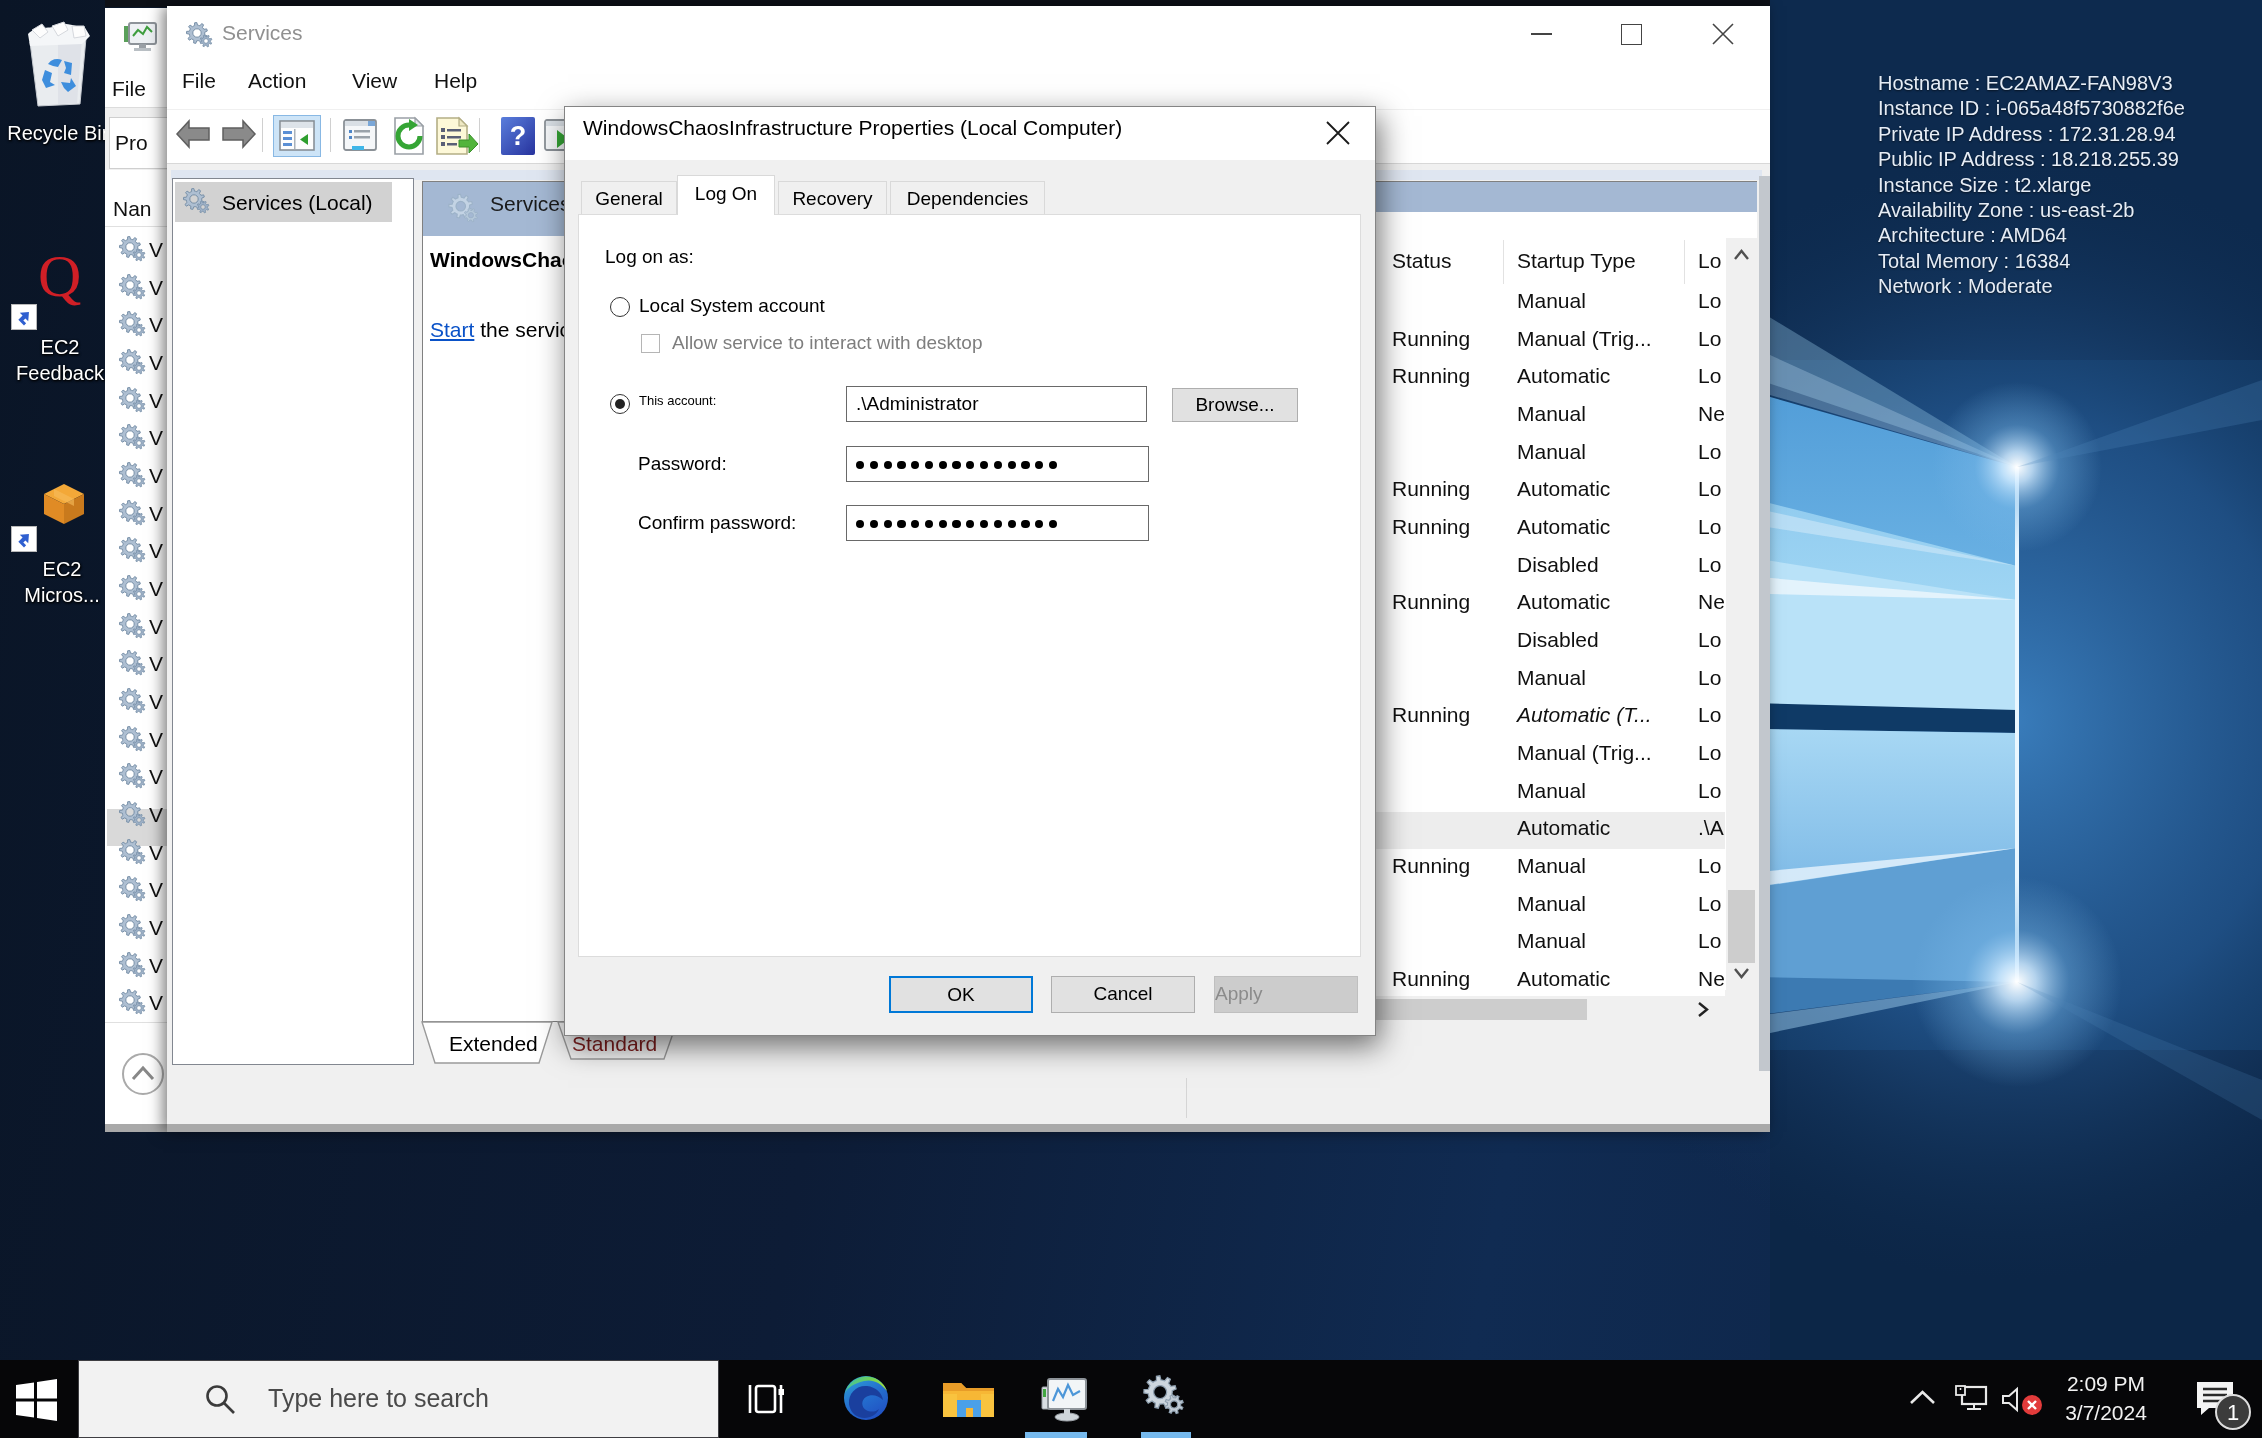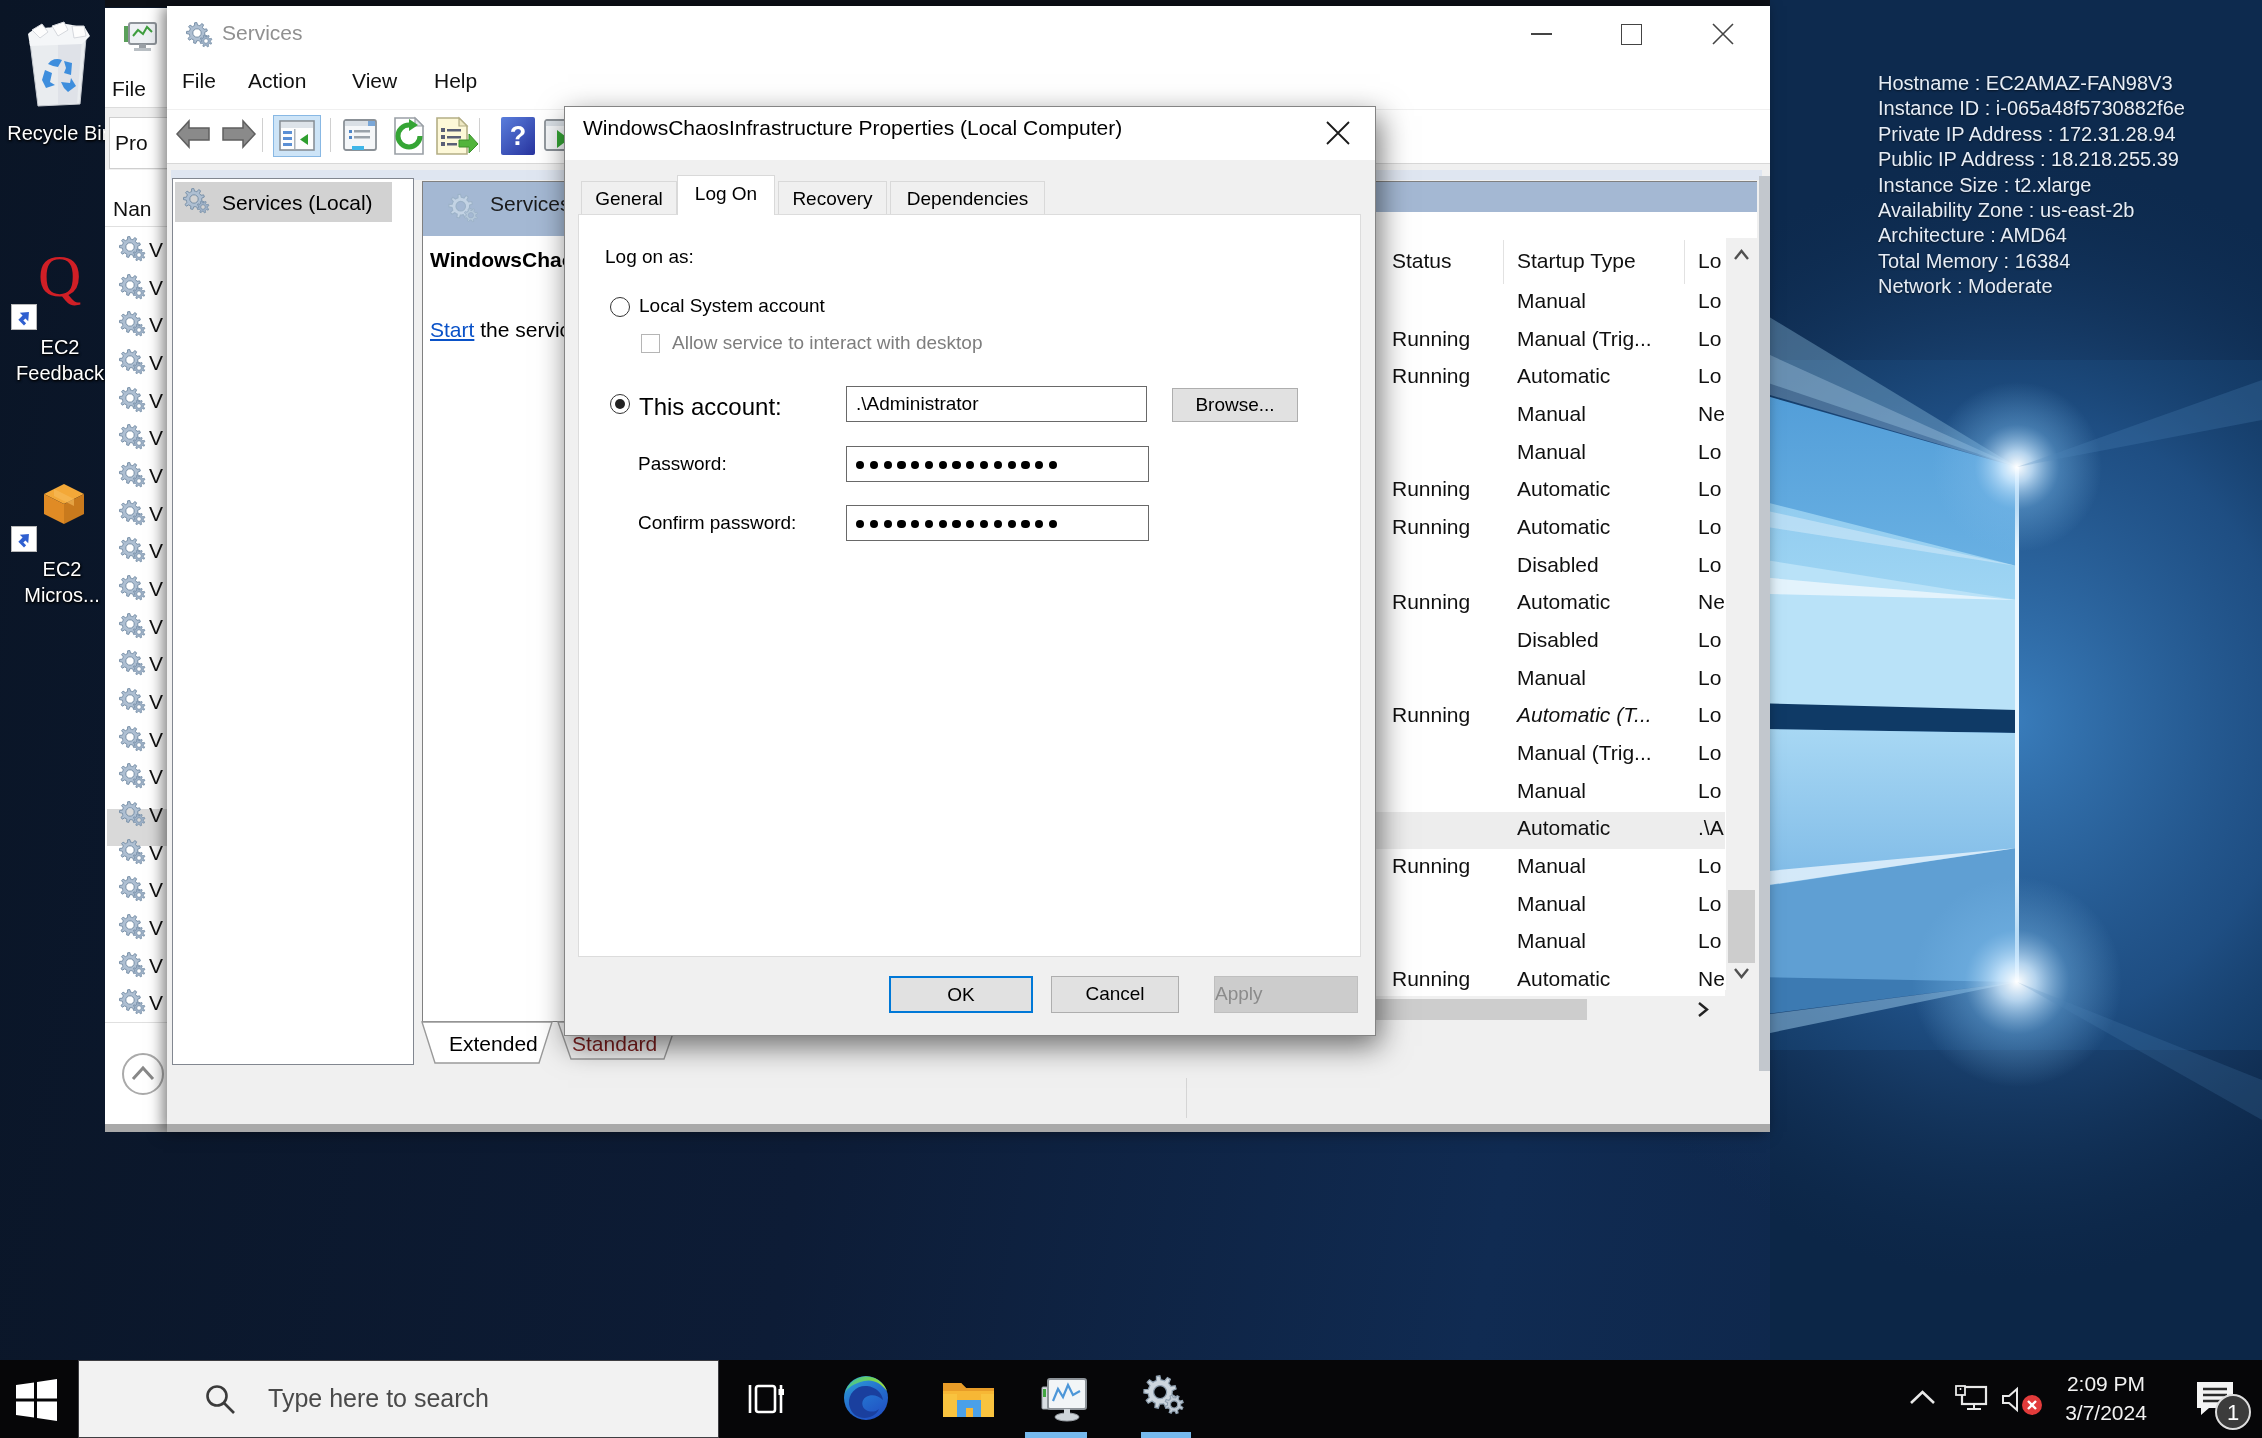--- a/index.html
+++ b/index.html
@@ -445,30 +445,30 @@
     </div>
 
  <div class="a" style="left:13px;top:107px;width:783px;height:743px;background:#fff;border:1px solid #dcdcdc;box-sizing:border-box;"></div>
  <div class="a" style="left:40px;top:139px;font-size:19px;color:#000;">Log on as:</div>
  <div class="a" style="left:45px;top:190px;width:20px;height:20px;border:1px solid #333;border-radius:50%;background:#fff;box-sizing:border-box;"></div>
  <div class="a" style="left:74px;top:188px;font-size:19px;color:#000;">Local System account</div>
  <div class="a" style="left:76px;top:227px;width:19px;height:19px;border:1px solid #b5b5b5;background:#fff;box-sizing:border-box;"></div>
  <div class="a" style="left:107px;top:225px;font-size:19px;color:#7e7e7e;">Allow service to interact with desktop</div>
  <div class="a" style="left:45px;top:287px;width:20px;height:20px;border:1px solid #333;border-radius:50%;background:#fff;box-sizing:border-box;"></div>
  <div class="a" style="left:50px;top:292px;width:10px;height:10px;border-radius:50%;background:#222;"></div>
- <div class="a" style="left:74px;top:286px;font-size:24px;color:#000;">This account:</div>
+ <div class="a" style="left:74px;top:286px;font-size:13px;color:#000;">This account:</div>
  <div class="a fld" style="left:281px;top:279px;width:301px;height:36px;">.\Administrator</div>
  <div class="a" style="left:607px;top:281px;width:126px;height:34px;background:#e1e1e1;border:1px solid #aeaeae;box-sizing:border-box;text-align:center;font-size:19px;line-height:32px;color:#000;">Browse...</div>
  <div class="a" style="left:73px;top:346px;font-size:19px;color:#000;">Password:</div>
  <div class="a fld dots" style="left:281px;top:339px;width:303px;height:36px;padding-top:14px;line-height:0;"><span></span><span></span><span></span><span></span><span></span><span></span><span></span><span></span><span></span><span></span><span></span><span></span><span></span><span></span><span></span></div>
  <div class="a" style="left:73px;top:405px;font-size:19px;color:#000;">Confirm password:</div>
  <div class="a fld dots" style="left:281px;top:398px;width:303px;height:36px;padding-top:14px;line-height:0;"><span></span><span></span><span></span><span></span><span></span><span></span><span></span><span></span><span></span><span></span><span></span><span></span><span></span><span></span><span></span></div>
 
  <div class="a" style="left:324px;top:869px;width:144px;height:37px;background:#e1e1e1;border:2px solid #0078d7;box-sizing:border-box;text-align:center;font-size:19px;line-height:33px;color:#000;">OK</div>
- <div class="a" style="left:486px;top:869px;width:128px;height:37px;background:#e1e1e1;border:1px solid #aeaeae;box-sizing:border-box;text-align:center;font-size:19px;line-height:34px;color:#000;">Cancel</div>
+ <div class="a" style="left:486px;top:869px;width:144px;height:37px;background:#e1e1e1;border:1px solid #aeaeae;box-sizing:border-box;text-align:center;font-size:19px;line-height:34px;color:#000;">Cancel</div>
  <div class="a" style="left:649px;top:869px;width:144px;height:37px;background:#cccccc;border:1px solid #bfbfbf;box-sizing:border-box;text-align:left;font-size:19px;line-height:34px;color:#8b8b8b;">Apply</div>
 </div>
 
 <div class="a" id="taskbar" style="left:0;top:1360px;width:2262px;height:78px;background:#060608;padding-left:22px;">
  <svg class="a" style="left:16px;top:19px" width="41" height="41" viewBox="0 0 41 41">
   <polygon points="0,6 18,3.5 18,19.5 0,19.5" fill="#fff"></polygon>
   <polygon points="21,3 41,0 41,19.5 21,19.5" fill="#fff"></polygon>
   <polygon points="0,22.5 18,22.5 18,38.5 0,36" fill="#fff"></polygon>
   <polygon points="21,22.5 41,22.5 41,42 21,39" fill="#fff"></polygon>
  </svg>

